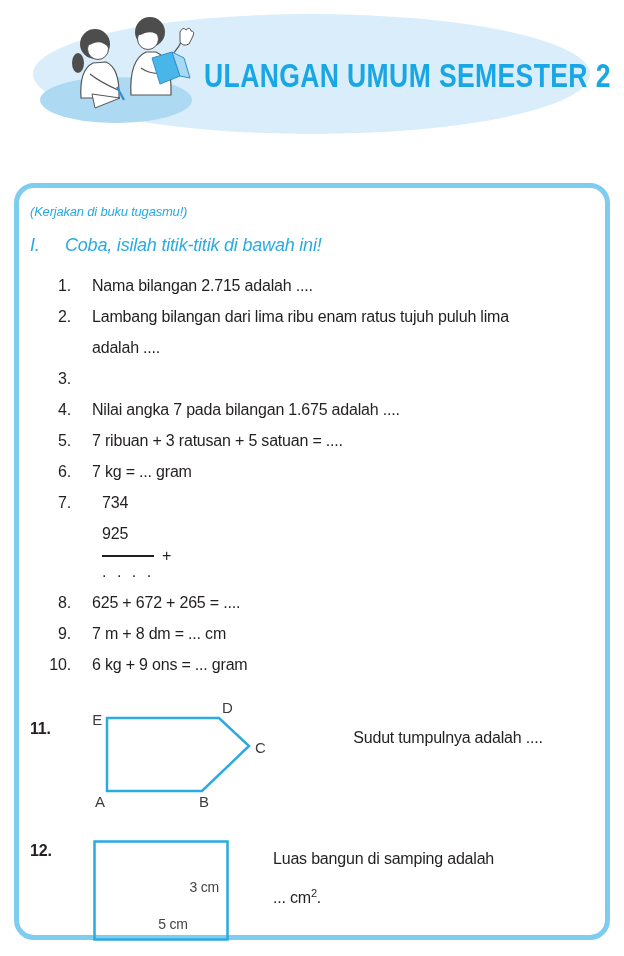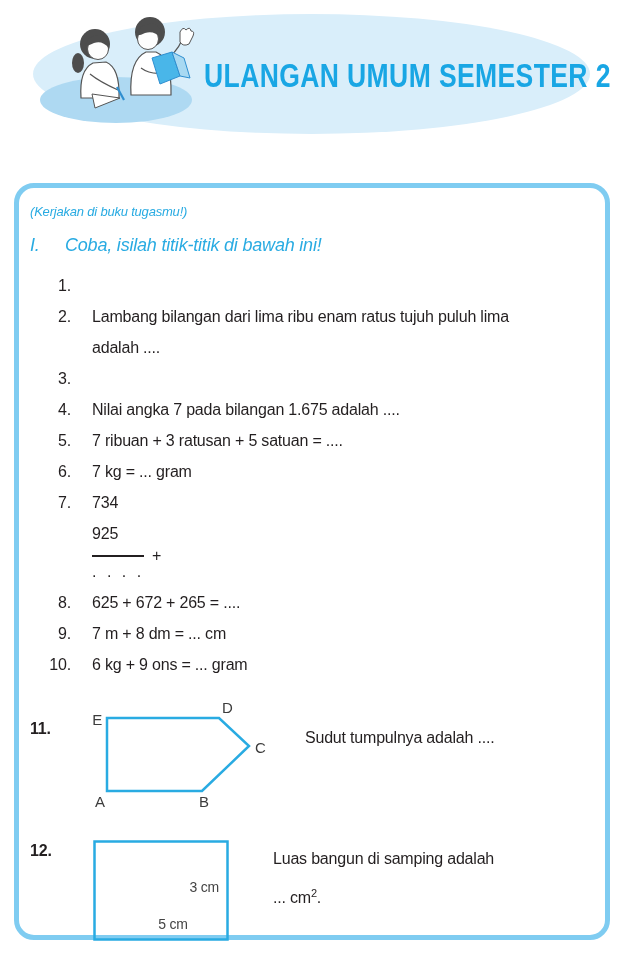--- a/index.html
+++ b/index.html
@@ -37,37 +37,37 @@
   }
   .section-numeral { width:35px; flex:none; }
 
   .qlist { margin-top:13px; font-size:16px; letter-spacing:-0.2px; }
   .qrow { display:flex; }
   .qnum { flex:none; width:44px; text-align:right; padding-right:3px; line-height:31px; }
   .qtext { margin-left:18px; width:466px; line-height:31px; }
 
   
   .add-block { display:flex; }
-  .add-col { margin-left:18px; }
+  .add-col { margin-left:28px; }
   .add-line { line-height:31px; }
   .sum-row { display:flex; align-items:center; height:14px; }
   .sum-line { width:52px; border-top:2px solid #231f20; margin-right:8px; }
   .plus-sign { font-size:16px; line-height:14px; }
   .answer-dots { letter-spacing:3px; line-height:18px; }
 
   
   .fig-row { display:flex; font-size:16px; letter-spacing:-0.2px; }
   .row-11 { margin-top:20px; }
   .row-12 { margin-top:26px; }
   .fignum { flex:none; width:44px; padding-right:3px;font-weight:bold; }
   .row-11 .fignum { padding-top:20px; }
   .row-12 .fignum { padding-top:2px; }
   .fig-11 { margin-left:8px; flex:none; }
   .fig-12 { margin-left:19px; flex:none; }
-  .q11 { margin-left:35px; width:292px; padding-top:26px; line-height:24px; }
+  .q11 { margin-left:35px; width:292px; padding-top:26px; line-height:24px;text-align:center; }
   .q12 { margin-left:44px; width:292px; padding-top:2px; line-height:34px; }
   .q12 sup { font-size:11px; }
 
   svg text {
     font-family:"Liberation Sans", sans-serif;
     fill:#3c3c3c;
   }
   .vertex-label { font-size:15px; }
   .dim-label { font-size:14px; fill:#444; }
 </style>
@@ -115,20 +115,21 @@
 
     <div class="section-heading">
       <span class="section-numeral">I.</span>
       <span>Coba, isilah titik-titik di bawah ini!</span>
     </div>
 
     <div class="qlist">
 
       <div class="qrow">
         <span class="qnum">1.</span>
+        <span class="qtext">Nama bilangan 2.715 adalah ....</span>
       </div>
       <div class="qrow">
         <span class="qnum">2.</span>
         <span class="qtext">Lambang bilangan dari lima ribu enam ratus tujuh puluh lima adalah ....</span>
       </div>
       <div class="qrow">
         <span class="qnum">3.</span>
       </div>
       <div class="qrow">
         <span class="qnum">4.</span>

